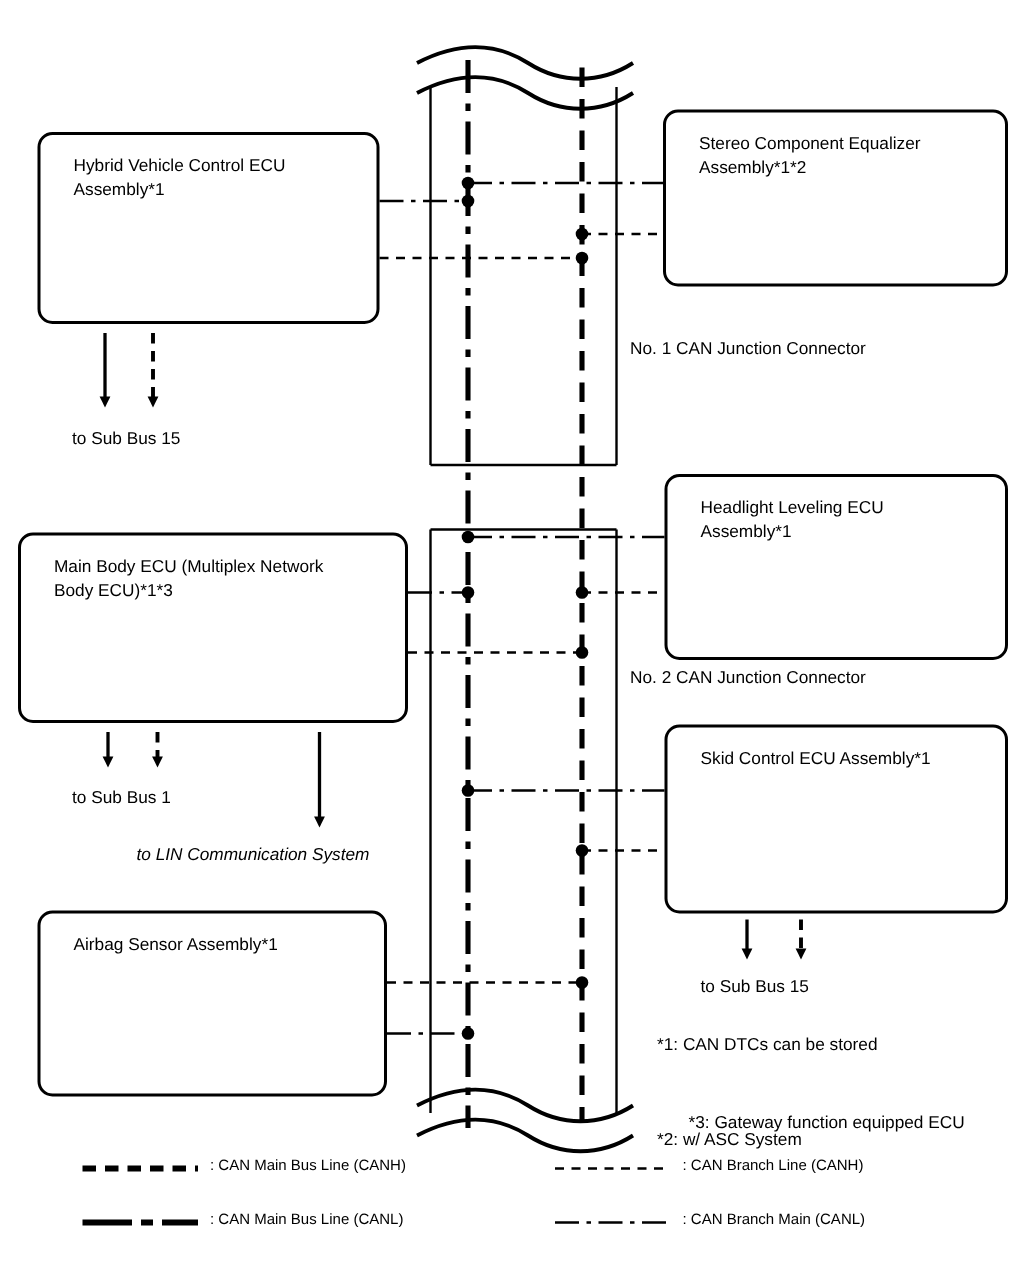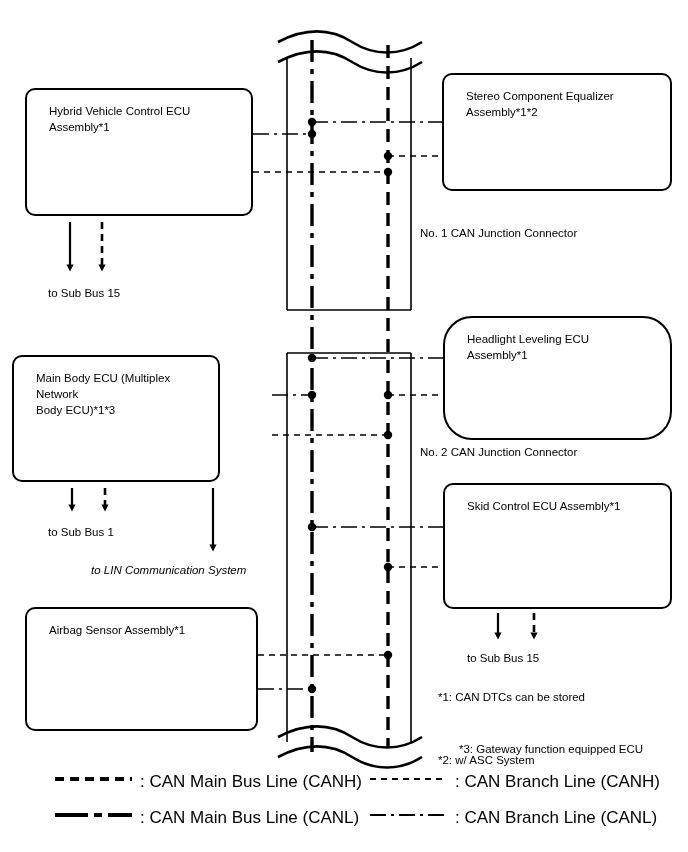--- a/index.html
+++ b/index.html
@@ -44,21 +44,21 @@
     white-space: pre-line;
   }
   .plain-text {
     position: absolute;
     font-size: 11.5px;
     line-height: 15px;
     white-space: pre-line;
   }
   .legend-text {
     position: absolute;
-    font-size: 17px;
+    font-size: 10px;
     white-space: nowrap;
   }
 </style>
 </head>
 <body>
 
 <div id="canvas">
 
   <svg class="layer" viewBox="0 0 688 852">
     <defs>
@@ -148,26 +148,26 @@
   <div class="ecu-box" style="left:25px; top:88px; width:228px; height:128px;">
     <div class="ecu-label">Hybrid Vehicle Control ECU
 Assembly*1</div>
   </div>
 
   <div class="ecu-box" style="left:442px; top:73px; width:230px; height:118px;">
     <div class="ecu-label">Stereo Component Equalizer
 Assembly*1*2</div>
   </div>
 
-  <div class="ecu-box" style="left:12px; top:355px; width:208px; height:127px;">
+  <div class="ecu-box" style="left:12px; top:355px; width:260px; height:127px;">
     <div class="ecu-label">Main Body ECU (Multiplex Network
 Body ECU)*1*3</div>
   </div>
 
-  <div class="ecu-box" style="left:443px; top:316px; width:229px; height:124px;border-radius:29px;">
+  <div class="ecu-box" style="left:443px; top:316px; width:229px; height:124px;">
     <div class="ecu-label">Headlight Leveling ECU
 Assembly*1</div>
   </div>
 
   <div class="ecu-box" style="left:443px; top:483px; width:229px; height:126px;">
     <div class="ecu-label">Skid Control ECU Assembly*1</div>
   </div>
 
   <div class="ecu-box" style="left:25px; top:607px; width:233px; height:124px;">
     <div class="ecu-label">Airbag Sensor Assembly*1</div>
@@ -181,15 +181,15 @@
   <div class="plain-text" style="left:91px; top:563px;font-style:italic;">to LIN Communication System</div>
   <div class="plain-text" style="left:467px; top:651px;">to Sub Bus 15</div>
 
   <div class="plain-text" style="left:438px; top:690px;">*1: CAN DTCs can be stored</div>
   <div class="plain-text" style="left:438px; top:705px;margin-top:48px;">*2: w/ ASC System</div>
   <div class="plain-text" style="left:459px; top:742px;">*3: Gateway function equipped ECU</div>
 
   <div class="legend-text" style="left:140px; top:772px;">: CAN Main Bus Line (CANH)</div>
   <div class="legend-text" style="left:455px; top:772px;">: CAN Branch Line (CANH)</div>
   <div class="legend-text" style="left:140px; top:808px;">: CAN Main Bus Line (CANL)</div>
-  <div class="legend-text" style="left:455px; top:808px;">: CAN Branch Line (CANL)</div>
+  <div class="legend-text" style="left:455px; top:808px;">: CAN Branch Main (CANL)</div>
 
 </div>
 
 </body></html>

